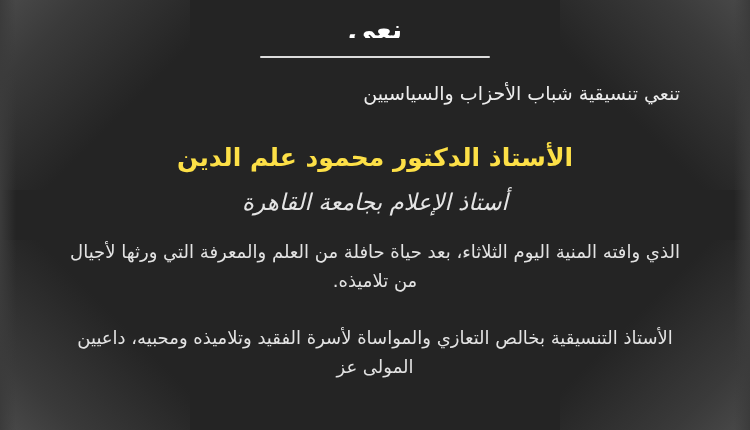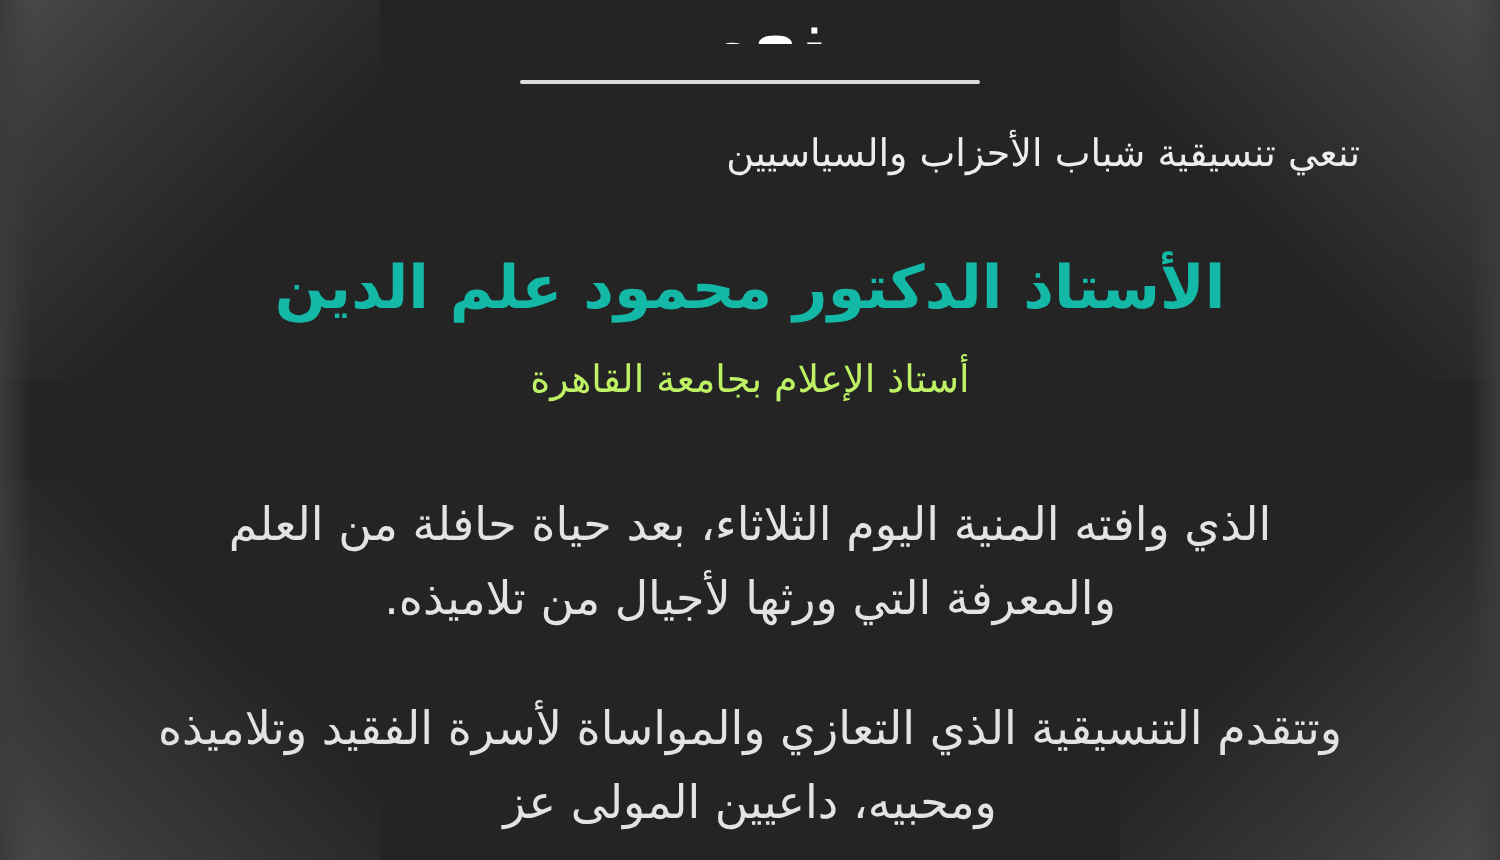--- a/index.html
+++ b/index.html
@@ -51,27 +51,27 @@
 
   .content {
     position: relative;
     z-index: 2;
     text-align: center;
     padding: 0 70px;
     box-sizing: border-box;
   }
 
   .headline {
-    font-size: 40px;
+    font-size: 28px;
     font-weight: bold;
     line-height: 1;
     letter-spacing: 0;
     color: #ffffff;
     margin: 0;
-    padding-top: 0;
+    padding-top: 16px;
     height: 22px;
     overflow: hidden;
   }
 
   .divider-wrap {
     display: flex;
     justify-content: center;
     align-items: center;
     margin: 18px 0 22px 0;
   }
@@ -84,39 +84,40 @@
 
   .intro {
     font-size: 19px;
     color: #ededed;
     margin: 0 0 34px 0;
     line-height: 1.4;
     text-align: right;
   }
 
   .name {
-    font-size: 30px;
+    font-size: 25px;
     font-weight: bold;
-    color: #14b8a6;
+    color: #fde047;
     margin: 0 0 12px 0;
     line-height: 1.35;
   }
 
   .role {
-    font-size: 19px;
-    color: #bef264;
+    font-size: 23px;
+    color: #e5e5e5;
     margin: 0 0 4px 0;
     line-height: 1.45;
+    font-style: italic;
   }
 
   .para {
-    font-size: 23px;
+    font-size: 18px;
     color: #e3e3e3;
     line-height: 1.62;
-    margin: 40px 0 0 0;
+    margin: 17px 0 0 0;
   }
   .para.last {
     margin-top: 28px;
   }
 </style>
 </head>
 <body>
 
 <div class="canvas">
 
@@ -136,16 +137,16 @@
     </div>
 
     <p class="intro">تنعي تنسيقية شباب الأحزاب والسياسيين</p>
 
     <p class="name">الأستاذ الدكتور محمود علم الدين</p>
 
     <p class="role">أستاذ الإعلام بجامعة القاهرة</p>
 
     <p class="para">الذي وافته المنية اليوم الثلاثاء، بعد حياة حافلة من العلم والمعرفة التي ورثها لأجيال من تلاميذه.</p>
 
-    <p class="para last">وتتقدم التنسيقية الذي التعازي والمواساة لأسرة الفقيد وتلاميذه ومحبيه، داعيين المولى عز</p>
+    <p class="para last">الأستاذ التنسيقية بخالص التعازي والمواساة لأسرة الفقيد وتلاميذه ومحبيه، داعيين المولى عز</p>
 
   </div>
 </div>
 
 </body></html>

